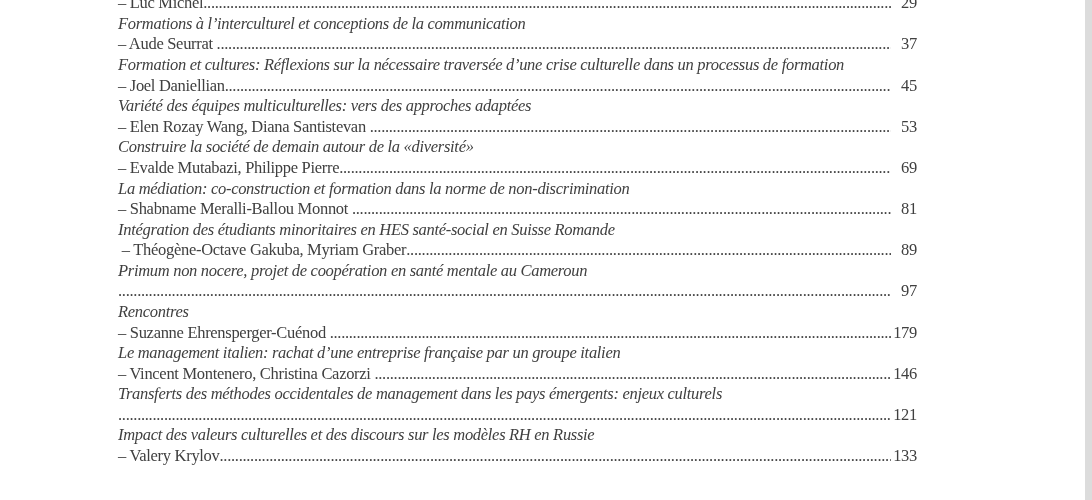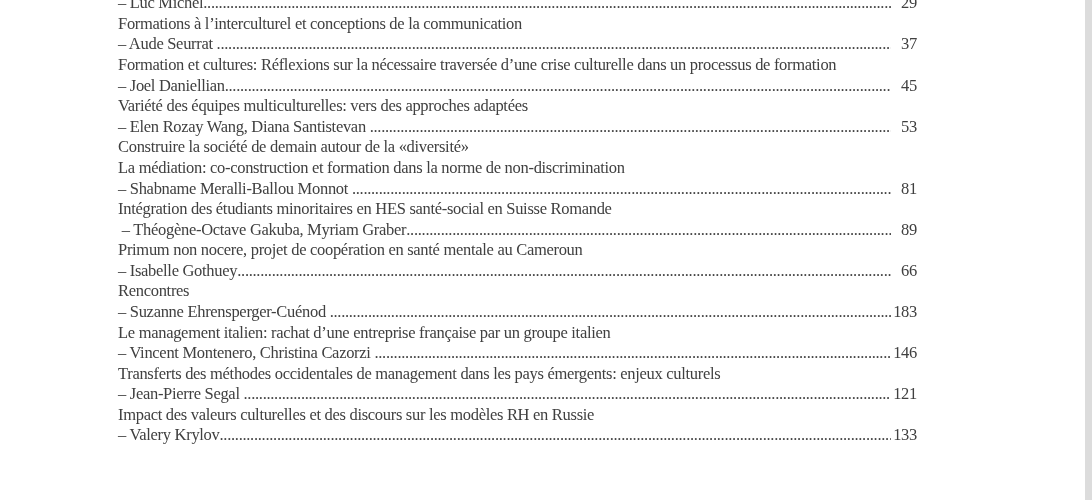--- a/index.html
+++ b/index.html
@@ -35,20 +35,21 @@
     height: 20.58px;
     line-height: 20.58px;
     font-size: 16.5px;
     letter-spacing: -0.3px;
     white-space: pre;
   }
   .row .label {
     flex: 0 0 auto;
   }
   .row.title .label {
+    font-style: italic;
   }
   .row .dots {
     flex: 1 1 auto;
     overflow: hidden;
     white-space: nowrap;
     color: #454545;
   }
   .row .dots::after {
     content: "..............................................................................................................................................................................................................................................................";
   }
@@ -96,20 +97,25 @@
     <div class="row author">
     <span class="label">– Elen Rozay Wang, Diana Santistevan </span>
     <span class="dots"></span>
     <span class="page">53</span>
   </div>
     <div class="row title">
     <span class="label">Construire la société de demain autour de la «diversité»</span>
     
     
   </div>
+    <div class="row author">
+    <span class="label">– Evalde Mutabazi, Philippe Pierre</span>
+    <span class="dots"></span>
+    <span class="page">69</span>
+  </div>
     <div class="row title">
     <span class="label">La médiation: co-construction et formation dans la norme de non-discrimination</span>
     
     
   </div>
     <div class="row author">
     <span class="label">– Shabname Meralli-Ballou Monnot </span>
     <span class="dots"></span>
     <span class="page">81</span>
   </div>
@@ -122,51 +128,49 @@
     <span class="label"> – Théogène-Octave Gakuba, Myriam Graber</span>
     <span class="dots"></span>
     <span class="page">89</span>
   </div>
     <div class="row title">
     <span class="label">Primum non nocere, projet de coopération en santé mentale au Cameroun</span>
     
     
   </div>
     <div class="row author">
-    <span class="label">– Isabelle Gothuey</span>
     <span class="dots"></span>
-    <span class="page">66</span>
+    <span class="page">97</span>
   </div>
     <div class="row title">
     <span class="label">Rencontres</span>
     
     
   </div>
     <div class="row author">
     <span class="label">– Suzanne Ehrensperger-Cuénod </span>
     <span class="dots"></span>
-    <span class="page">183</span>
+    <span class="page">179</span>
   </div>
     <div class="row title">
     <span class="label">Le management italien: rachat d’une entreprise française par un groupe italien</span>
     
     
   </div>
     <div class="row author">
     <span class="label">– Vincent Montenero, Christina Cazorzi </span>
     <span class="dots"></span>
     <span class="page">146</span>
   </div>
     <div class="row title">
     <span class="label">Transferts des méthodes occidentales de management dans les pays émergents: enjeux culturels</span>
     
     
   </div>
     <div class="row author">
-    <span class="label">– Jean-Pierre Segal </span>
     <span class="dots"></span>
     <span class="page">121</span>
   </div>
     <div class="row title">
     <span class="label">Impact des valeurs culturelles et des discours sur les modèles RH en Russie</span>
     
     
   </div>
     <div class="row author">
     <span class="label">– Valery Krylov</span>

